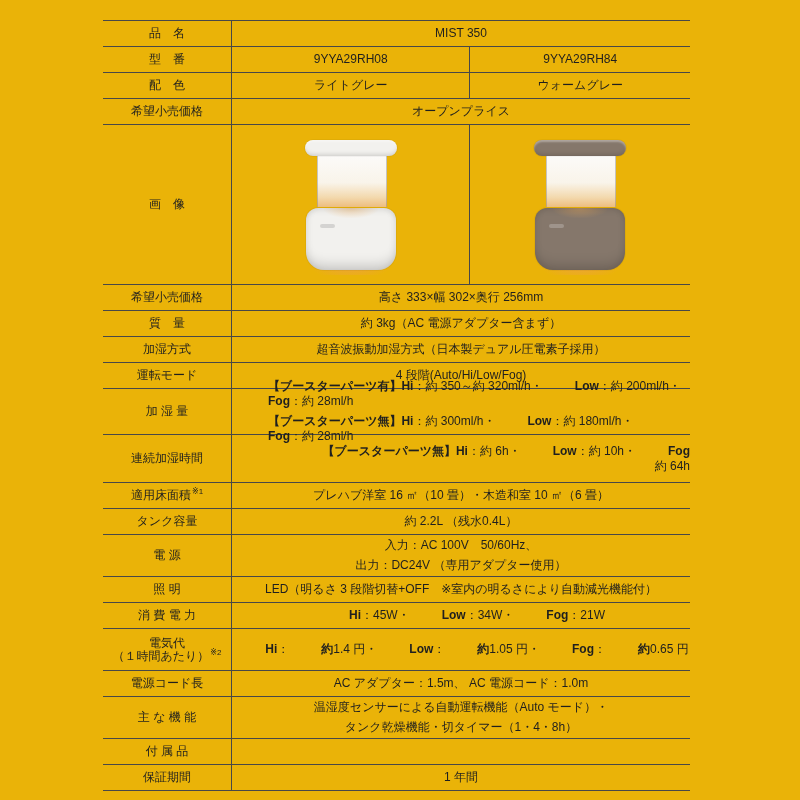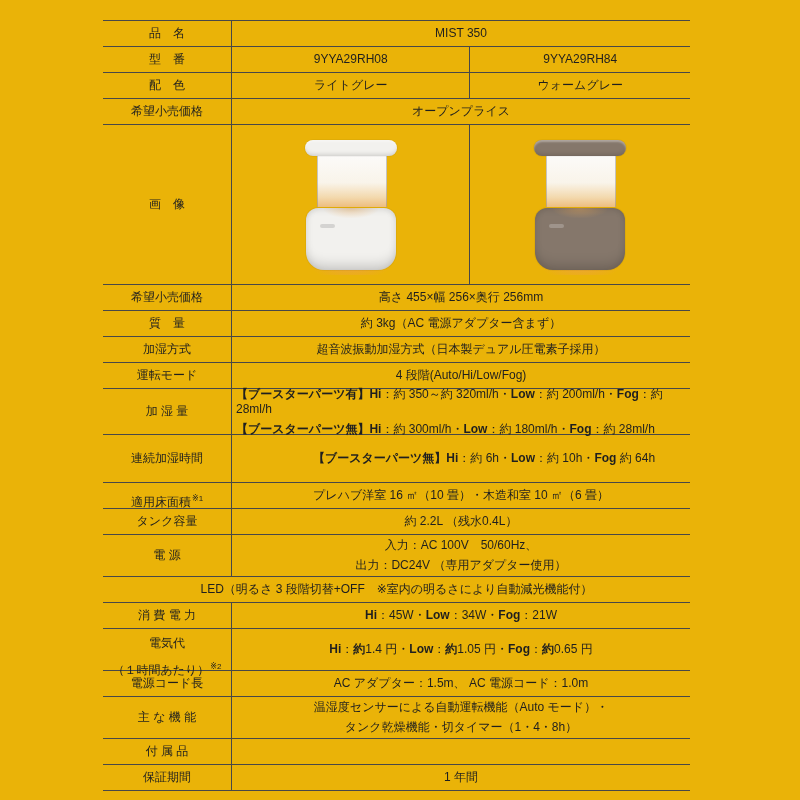--- a/index.html
+++ b/index.html
@@ -32,23 +32,23 @@
     width:129px;flex:none;border-right:1px solid var(--line);
     text-align:center;flex-direction:column;
   }
   .value-cell{flex:1;text-align:right;min-width:0;}
   .value-cell.lines{flex-direction:column;justify-content:center;gap:5px;}
   .value-cell.left-align{align-items:flex-start;text-align:left;padding-left:4px;}
   .split{flex:1;display:flex;padding:0;min-width:0;}
   .half{display:flex;align-items:center;justify-content:center;min-width:0;}
   .half.h-left{flex:238;}
   .half.h-right{flex:220;border-left:1px solid var(--line);text-align:center;}
-  .b{font-weight:bold;}
+  .b{font-weight:bold;margin-left:32px;}
   sup.note{font-size:8px;line-height:0;vertical-align:super;margin-left:1px;}
-  .label-line{line-height:13px;margin-top:14px;}
+  .label-line{line-height:13px;}
 
   
   .humidifier{position:relative;width:96px;height:130px;flex:none;}
   .humidifier .h-cap{
     position:absolute;top:0;left:2px;width:92px;height:16px;border-radius:8px;
     background:var(--body);z-index:3;
     box-shadow:0 0 0 1px rgba(0,0,0,.04), inset 0 -4px 5px -3px rgba(0,0,0,.18), inset 0 2px 2px rgba(255,255,255,.35);
   }
   .humidifier .h-glass{
     position:absolute;top:13px;left:14px;width:68px;height:54px;z-index:1;
@@ -146,21 +146,21 @@
               <div class="h-spill"></div>
               <div class="h-mark"></div>
             </div>
           </div>
         </div>
       </div>
     </div>
 
     <div class="row">
       <div class="cell label-cell">希望小売価格</div>
-      <div class="cell value-cell">高さ 455×幅 256×奥行 256mm</div>
+      <div class="cell value-cell">高さ 333×幅 302×奥行 256mm</div>
     </div>
 
     <div class="row">
       <div class="cell label-cell">質　量</div>
       <div class="cell value-cell">約 3kg（AC 電源アダプター含まず）</div>
     </div>
 
     <div class="row">
       <div class="cell label-cell">加湿方式</div>
       <div class="cell value-cell">超音波振動加湿方式（日本製デュアル圧電素子採用）</div>
@@ -200,20 +200,21 @@
 
     <div class="row rh-pow">
       <div class="cell label-cell">電 源</div>
       <div class="cell value-cell lines">
         <div class="line">入力：AC 100V　50/60Hz、</div>
         <div class="line">出力：DC24V （専用アダプター使用）</div>
       </div>
     </div>
 
     <div class="row">
+      <div class="cell label-cell">照 明</div>
       <div class="cell value-cell">LED（明るさ 3 段階切替+OFF　※室内の明るさにより自動減光機能付）</div>
     </div>
 
     <div class="row">
       <div class="cell label-cell">消 費 電 力</div>
       <div class="cell value-cell">
           <span class="b">Hi</span>
           <span>：45W・</span>
           <span class="b">Low</span>
           <span>：34W・</span>

